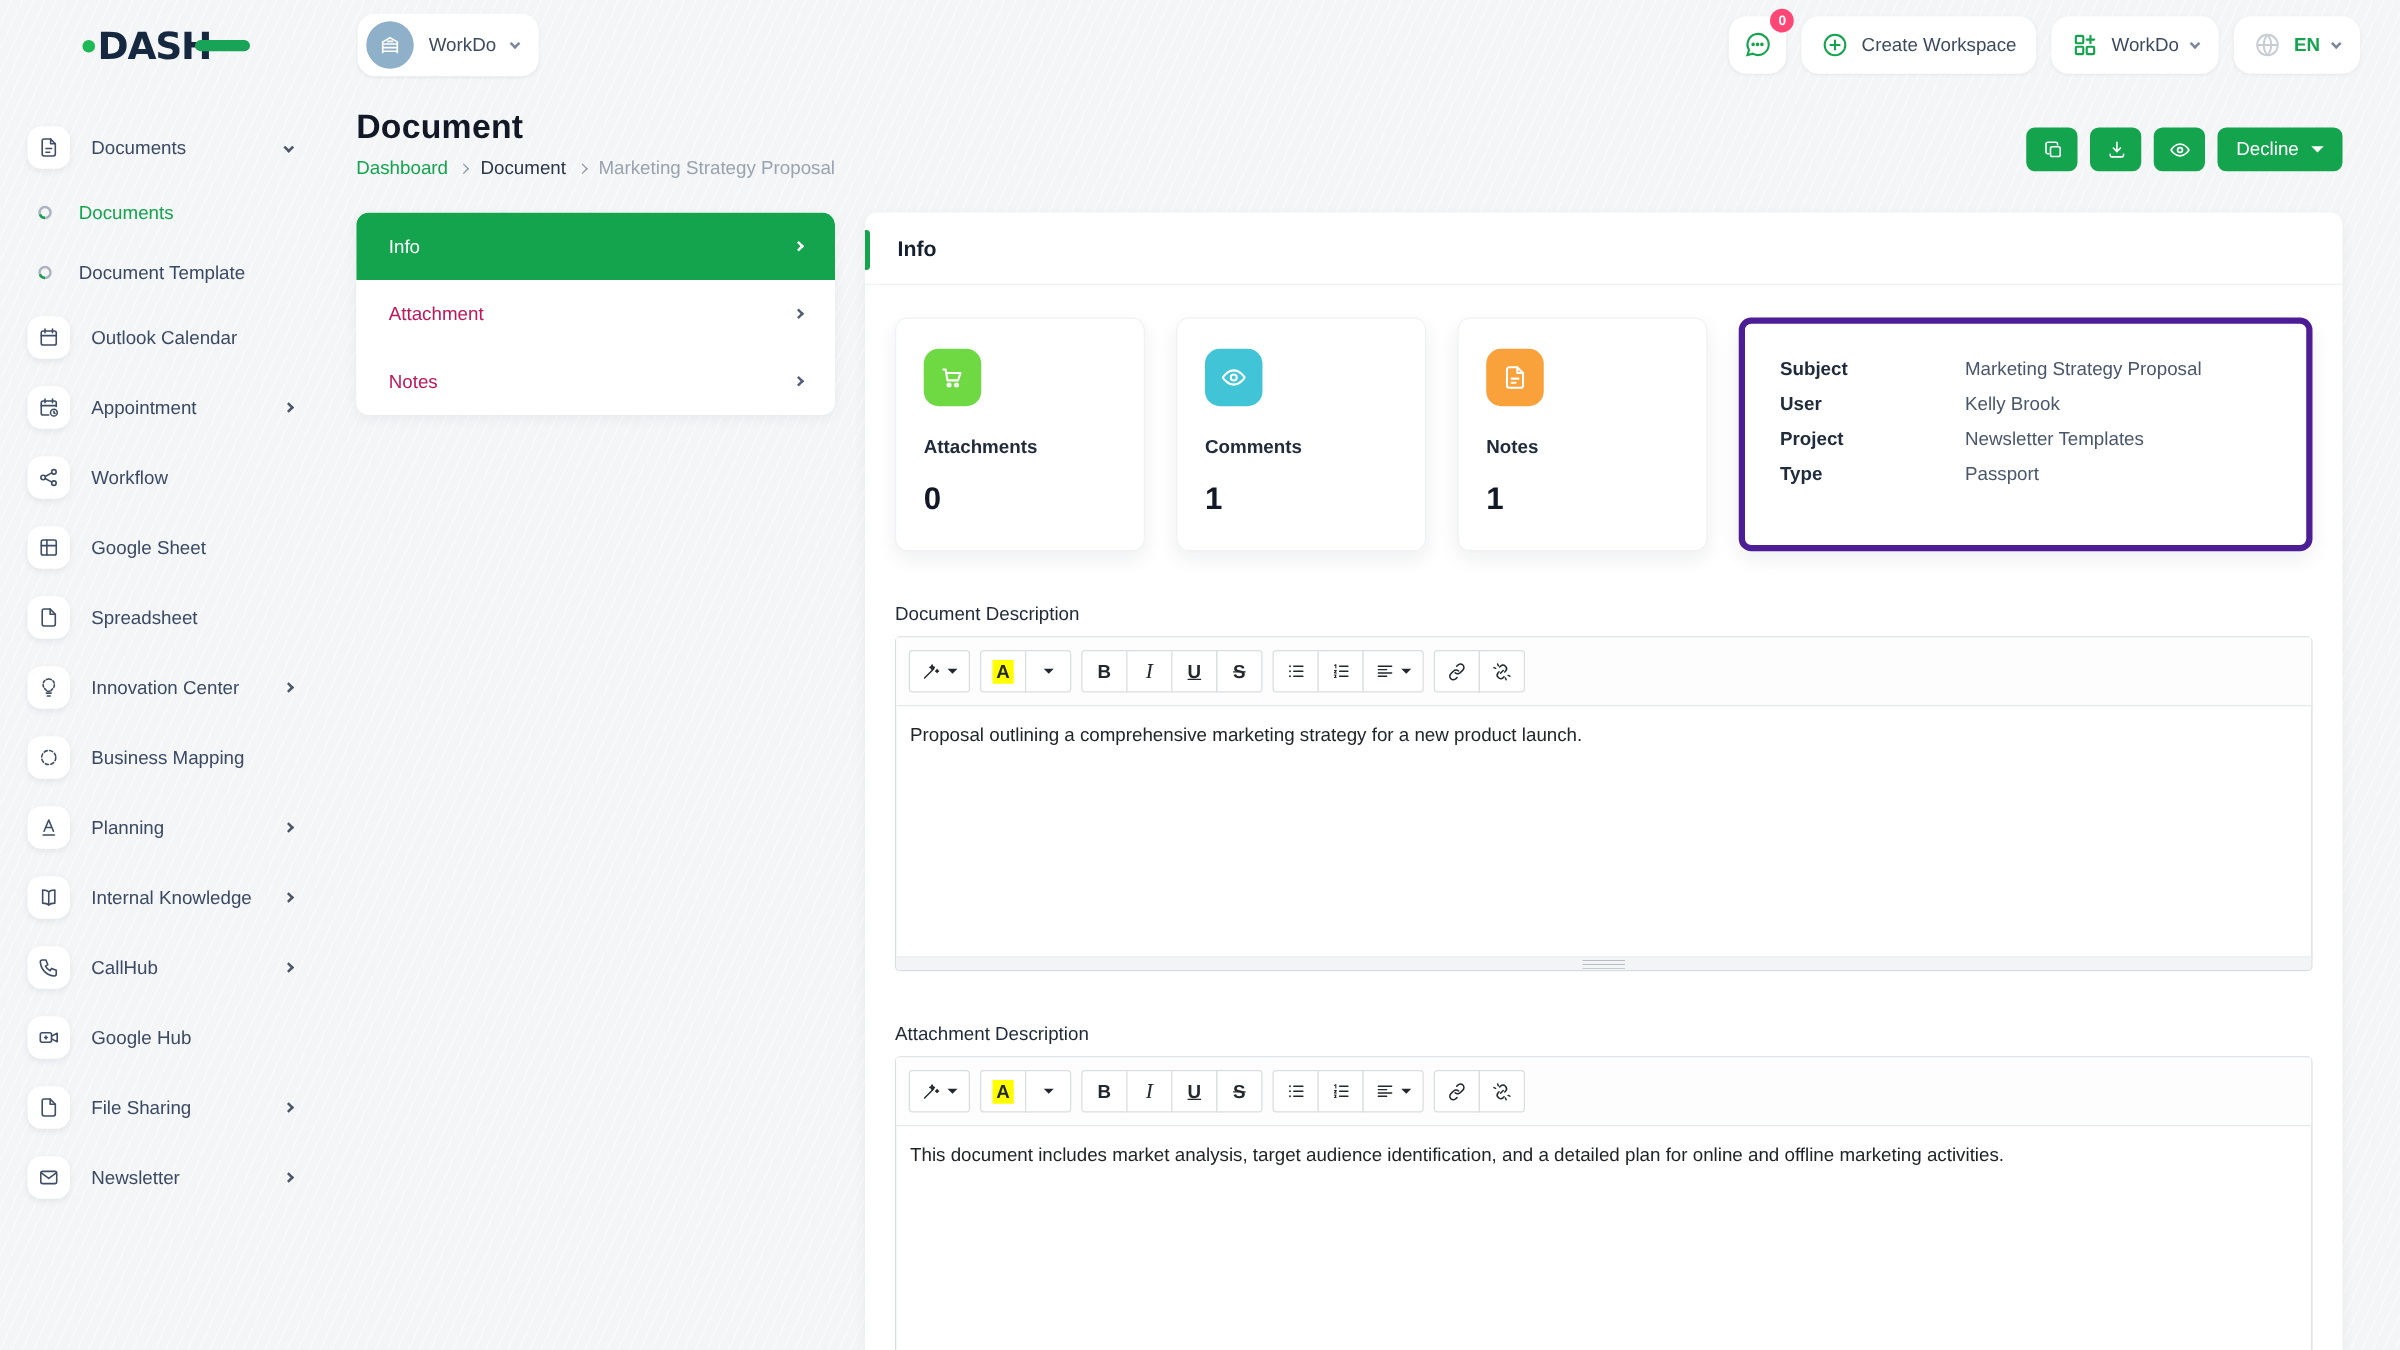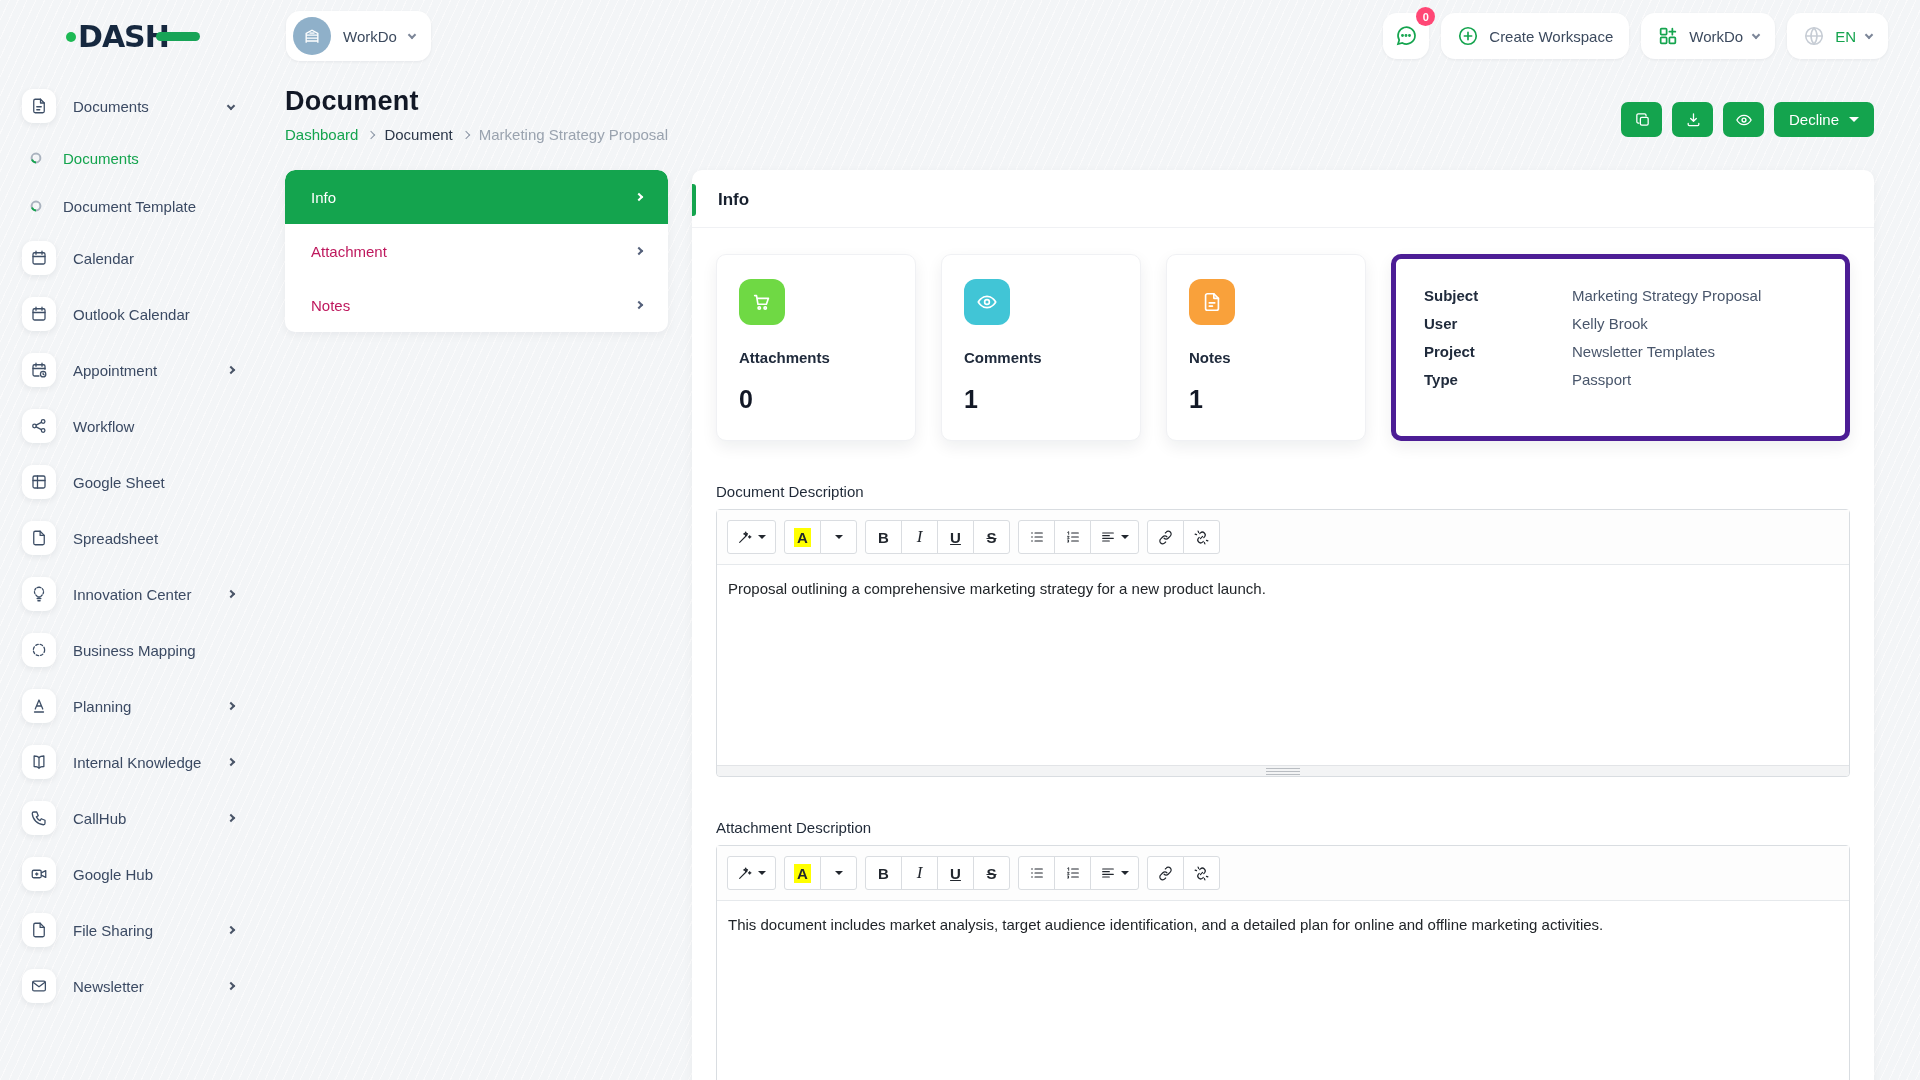--- a/index.html
+++ b/index.html
@@ -23,24 +23,24 @@
              display:flex; align-items:center; gap:12px; padding:6px 16px 6px 7px; cursor:pointer; }
   .ws-avatar { width:38px; height:38px; border-radius:50%; background:#8fb0c9; display:flex; align-items:center; justify-content:center; }
   .ws-name { font-size:15px; color:#3c4a5e; font-weight:500; }
   .hdr-right { margin-left:auto; display:flex; align-items:center; gap:12px; }
   .icon-btn { position:relative; width:46px; height:46px; background:#fff; border-radius:14px;
               box-shadow:0 1px 3px rgba(16,24,40,.06); display:flex; align-items:center; justify-content:center; cursor:pointer; }
   .badge { position:absolute; top:-6px; right:-6px; min-width:19px; height:19px; border-radius:10px;
            color:#fff; font-size:11px; font-weight:700; display:flex; align-items:center; justify-content:center; padding:0 5px; }
   .pill-btn { height:46px; background:#fff; border-radius:14px; box-shadow:0 1px 3px rgba(16,24,40,.06);
               display:flex; align-items:center; gap:10px; padding:0 16px; font-size:15px; color:#3c4a5e; font-weight:500; cursor:pointer; }
-  .pill-btn .lang { font-weight:400; }
+  .pill-btn .lang { font-weight:700; }
 
   
-  .sidebar { position:absolute; top:72px; left:0; width:262px; padding:6px 0 0 0; }
+  .sidebar { position:absolute; top:84px; left:0; width:262px; padding:6px 0 0 0; }
   .s-item { display:flex; align-items:center; height:56px; padding:0 28px 0 22px; cursor:pointer; }
   .s-item .icon-box { width:34px; height:34px; background:#fff; border-radius:11px; box-shadow:0 2px 6px rgba(16,24,40,.07);
                       display:flex; align-items:center; justify-content:center; flex:none; }
   .s-item .lbl { margin-left:17px; font-size:15px; font-weight:500; color:#3b4a63; white-space:nowrap; }
   .s-item .chev { margin-left:auto; width:6px; height:6px; border-color:#4a5568; }
   .s-sub { display:flex; align-items:center; height:48px; padding:0 28px 0 30px; cursor:pointer; }
   .s-sub .dot { flex:none; }
   .s-sub .lbl { margin-left:21px; font-size:15px; font-weight:500; color:#3b4a63; }
   .s-sub.active .lbl { color:var(--green); }
 
@@ -213,29 +213,20 @@
     <span class="dot">
       <svg width="12" height="12" viewBox="0 0 12 12">
           <circle cx="6" cy="6" r="4.4" fill="none" stroke="#aab3bf" stroke-width="2"></circle>
           <path d="M2 7.5A4.4 4.4 0 006 10.4" fill="none" stroke="#14a44e" stroke-width="2"></path>
         </svg>
     </span>
     <span class="lbl">Document Template</span>
   </div>
 
 
-  <div class="s-item">
-    <span class="icon-box ic">
-      <svg width="18" height="18" viewBox="0 0 24 24">
-          <rect x="4" y="5" width="16" height="15" rx="2"></rect>
-          <path d="M4 10h16M8 3v4M16 3v4"></path>
-        </svg>
-    </span>
-    <span class="lbl">Calendar</span>
-  </div>
 
   <div class="s-item">
     <span class="icon-box ic">
       <svg width="18" height="18" viewBox="0 0 24 24">
           <rect x="4" y="5" width="16" height="15" rx="2"></rect>
           <path d="M4 10h16M8 3v4M16 3v4"></path>
         </svg>
     </span>
     <span class="lbl">Outlook Calendar</span>
   </div>

